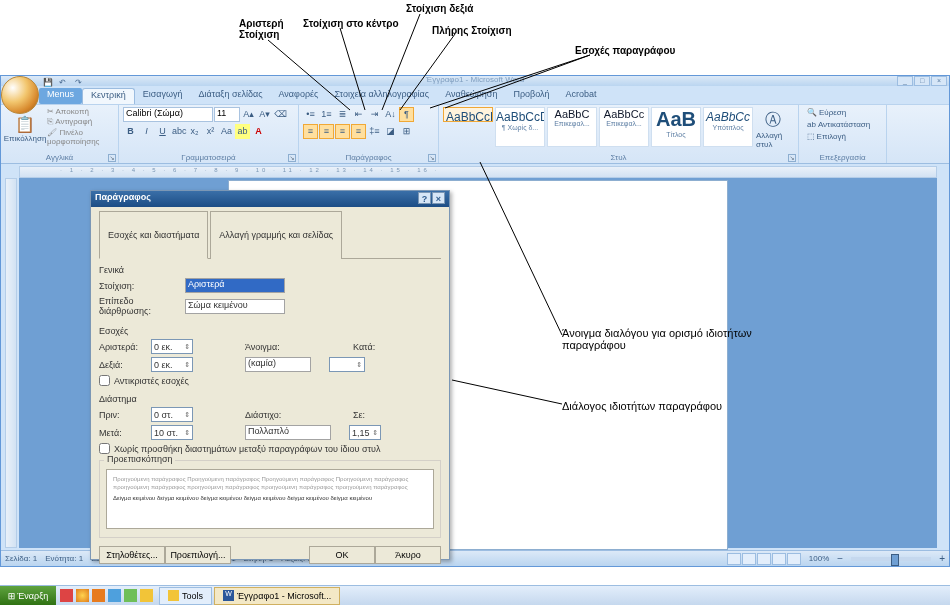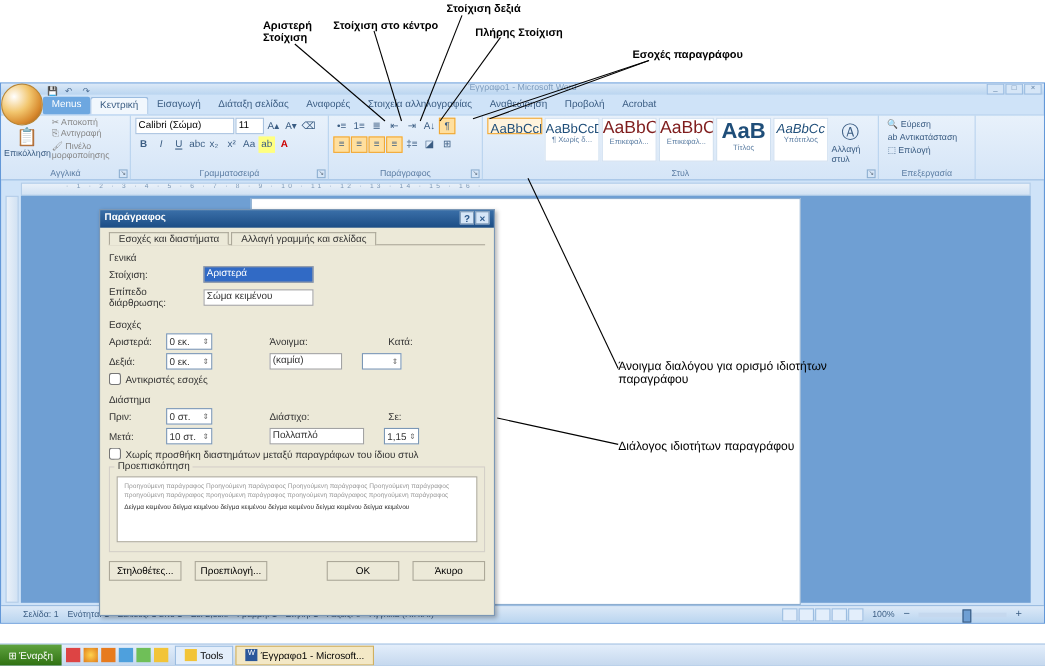--- a/index.html
+++ b/index.html
@@ -39,59 +39,59 @@
   .bigbtn .ico { font-size: 16px; }
   .smallrow { display: flex; gap: 1px; }
   .smallbtn { width: 15px; height: 15px; border: 1px solid transparent; font-size: 9px; text-align: center; line-height: 13px; color: #3b5d83; }
   .smallbtn.sel { background: #ffdf9e; border: 1px solid #f0a836; }
   .fontname { width: 90px; height: 15px; border: 1px solid #a9c3e0; background: #fff; font-size: 9px; padding: 0 2px; }
   .fontsize { width: 26px; height: 15px; border: 1px solid #a9c3e0; background: #fff; font-size: 9px; padding: 0 2px; }
 
   .stylebox { width: 50px; height: 40px; border: 1px solid #cfdff0; background: #fff; text-align: center; font-size: 7px; color: #5c7ea3; overflow: hidden; }
   .stylebox.sel { border: 1px solid #f0a836; background: #fff3dc; }
   .stylebox .sample { font-size: 12px; color: #1f4e79; padding-top: 2px; }
-  .stylebox .sampleH { font-size: 16px; color: #7f1d1d; }
+  .stylebox .sampleH { font-size: 11px; color: #0f172a; }
   .stylebox .sampleB { font-size: 20px; color: #1f4e79; font-weight: bold; }
 
   .editbtns { display: flex; flex-direction: column; gap: 1px; font-size: 8px; color: #3b5d83; }
   .editbtns div { padding: 1px 4px; display: flex; align-items: center; gap: 2px; }
 
   
   .ruler { position: absolute; top: 90px; left: 18px; right: 12px; height: 12px; background: linear-gradient(#eaf1f9,#d2e2f3); border: 1px solid #b4cde8; font-size: 6px; color: #7b97b5; overflow: hidden; white-space: nowrap; letter-spacing: 3px; padding-left: 40px; }
   .vruler { position: absolute; top: 102px; left: 4px; width: 12px; bottom: 18px; background: linear-gradient(90deg,#eaf1f9,#d2e2f3); border: 1px solid #b4cde8; }
   .docarea { position: absolute; top: 102px; left: 18px; right: 12px; bottom: 18px; background: #6f9fd3; }
   .page { position: absolute; top: 2px; left: 50%; transform: translateX(-50%); width: 500px; height: 100%; background: #fff; border: 1px solid #8daed0; }
 
   
   .dialog { position: absolute; top: 190px; left: 90px; width: 360px; height: 370px; background: #ece9d8; border: 1px solid #7b97b5; z-index: 100; box-shadow: 2px 2px 4px rgba(0,0,0,0.3); }
   .dlg-title { height: 16px; background: linear-gradient(#3a6fa8,#1c4d85); color: #fff; font-size: 9px; font-weight: bold; padding: 1px 4px; display: flex; justify-content: space-between; }
   .dlg-title-btns { display: flex; gap: 1px; }
   .dlg-title-btns span { width: 13px; height: 12px; background: #d6e6f7; color: #2d5a8c; font-size: 9px; text-align: center; line-height: 12px; border: 1px solid #7b97b5; }
   .dlg-body { padding: 4px 8px; font-size: 9px; color: #333; }
   .dlg-tabs { display: flex; border-bottom: 1px solid #aca899; }
-  .dlg-tab { padding: 0 8px; border: 1px solid #aca899; border-bottom: none; background: #ece9d8; margin-right: 2px; margin-bottom: -1px; }
+  .dlg-tab { padding: 18px 8px; border: 1px solid #aca899; border-bottom: none; background: #ece9d8; margin-right: 2px; margin-bottom: -1px; }
   .dlg-tab.active { background: #ece9d8; border-bottom: 1px solid #ece9d8; }
   .fieldset { border: 1px solid #d4d0c8; margin-top: 6px; padding: 4px 6px 8px 6px; position: relative; }
   .fieldset > .legend { position: absolute; top: -7px; left: 4px; background: #ece9d8; padding: 0 3px; font-size: 9px; }
   .frow { display: flex; align-items: center; margin: 3px 0; gap: 6px; }
   .frow label { width: 80px; font-size: 9px; }
   .frow label.short { width: 46px; }
   .sel { height: 15px; border: 1px solid #a3a3a3; background: #fff; font-size: 9px; padding: 0 2px; }
   .sel.hi { background: #316ac5; color: #fff; }
   .spin { width: 42px; height: 15px; border: 1px solid #7b97b5; background: #fff; font-size: 9px; padding: 0 2px; display: inline-flex; justify-content: space-between; align-items: center; }
   .spin::after { content: "⇕"; font-size: 7px; color: #666; }
   .chk { display: flex; align-items: center; gap: 4px; margin: 3px 0; }
   .chk input { width: 11px; height: 11px; }
   .preview { border: 1px solid #aca899; height: 60px; background: #fff; margin-top: 4px; padding: 6px; font-size: 6px; color: #999; line-height: 1.3; overflow: hidden; }
   .dlg-btns { display: flex; justify-content: space-between; margin-top: 8px; }
-  .dlg-btns .left, .dlg-btns .right { display: flex; gap: 12px; }
+  .dlg-btns .left, .dlg-btns .right { display: flex; gap: 0; }
   .btn { width: 66px; height: 18px; border: 1px solid #aca899; background: #ece9d8; font-size: 9px; }
 
   
-  .statusbar { position: absolute; bottom: 0; left: 0; right: 0; height: 16px; background: linear-gradient(#dce9f7,#bad5f0); border-top: 1px solid #9cbde1; font-size: 8px; color: #3b5d83; display: flex; align-items: center; padding: 0 20px; gap: 8px; }
+  .statusbar { position: absolute; bottom: 0; left: 0; right: 0; height: 16px; background: linear-gradient(#dce9f7,#bad5f0); border-top: 1px solid #9cbde1; font-size: 8px; color: #3b5d83; display: flex; align-items: center; padding: 0 4px; gap: 8px; }
   .statusbar .spacer { flex: 1; }
   .viewbtns { display: flex; gap: 1px; }
   .viewbtns span { width: 14px; height: 12px; border: 1px solid #9cbde1; background: #e3eefb; }
   .zoomslider { width: 80px; height: 4px; background: #c5d8ee; position: relative; }
   .zoomslider::after { content: ""; position: absolute; left: 50%; top: -3px; width: 6px; height: 10px; background: #6f9fd3; border: 1px solid #3b5d83; }
 
   
   .taskbar { position: absolute; bottom: 0; left: 0; width: 950px; height: 20px; background: linear-gradient(#e3eefb,#c5d8ee); display: flex; align-items: center; font-size: 9px; border-top: 1px solid #9cbde1; z-index: 10; }
   .startbtn { width: 56px; height: 20px; background: linear-gradient(#5fa33f,#2d6f10); color: #fff; font-size: 9px; display: flex; align-items: center; justify-content: center; gap: 2px; }
   .tasktray { display: flex; gap: 3px; padding: 0 4px; }

